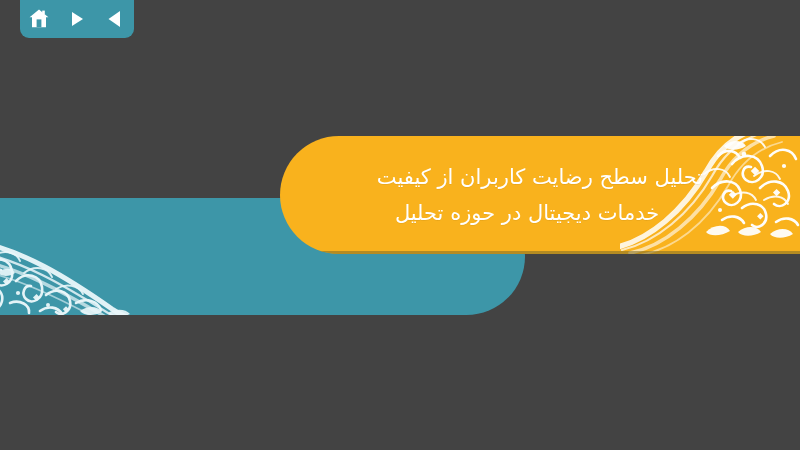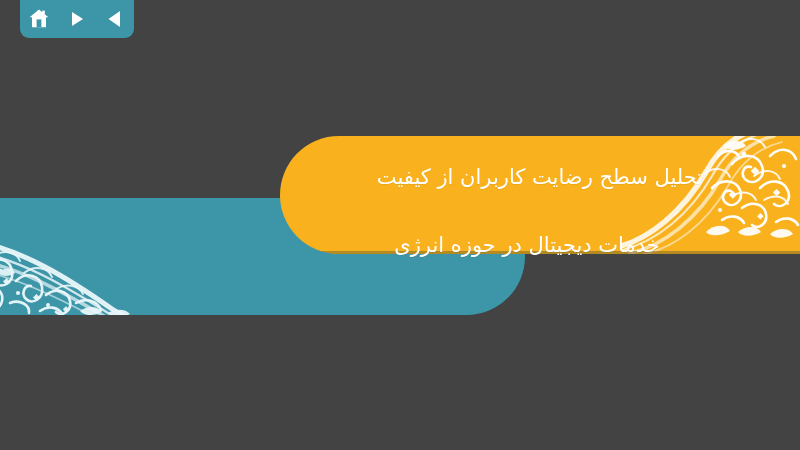--- a/index.html
+++ b/index.html
@@ -64,21 +64,20 @@
   .title-line{
     color:#ffffff;
     font-size:21px;
     line-height:30px;
     font-weight:400;
     letter-spacing:0px;
     direction:rtl;
     text-align:center;
     white-space:nowrap;
     text-shadow:0 1px 0 rgba(0,0,0,.05);
-    margin-top:32px;
   }
   .title-line.l2{ padding-right:26px; }
 </style>
 </head>
 <body>
 
 <div id="stage">
 
   <div class="navbar">
     <button class="navbtn" aria-label="back">
@@ -202,16 +201,16 @@
           <path d="M150 98 C 158 91 169 92 173 98 C 165 103 154 103 150 98 Z"></path>
           <path d="M104 10 C 112 3 122 4 126 10 C 118 15 108 15 104 10 Z"></path>
         </g>
       </g>
     </svg>
     <div class="bottom-rule"></div>
   </div>
 
   <div class="title-block">
     <div class="title-line l1">تحلیل سطح رضایت کاربران از کیفیت</div>
-    <div class="title-line l2">خدمات دیجیتال در حوزه انرژی</div>
+    <div class="title-line l2">خدمات دیجیتال در حوزه تحلیل</div>
   </div>
 
 </div>
 
 </body></html>

